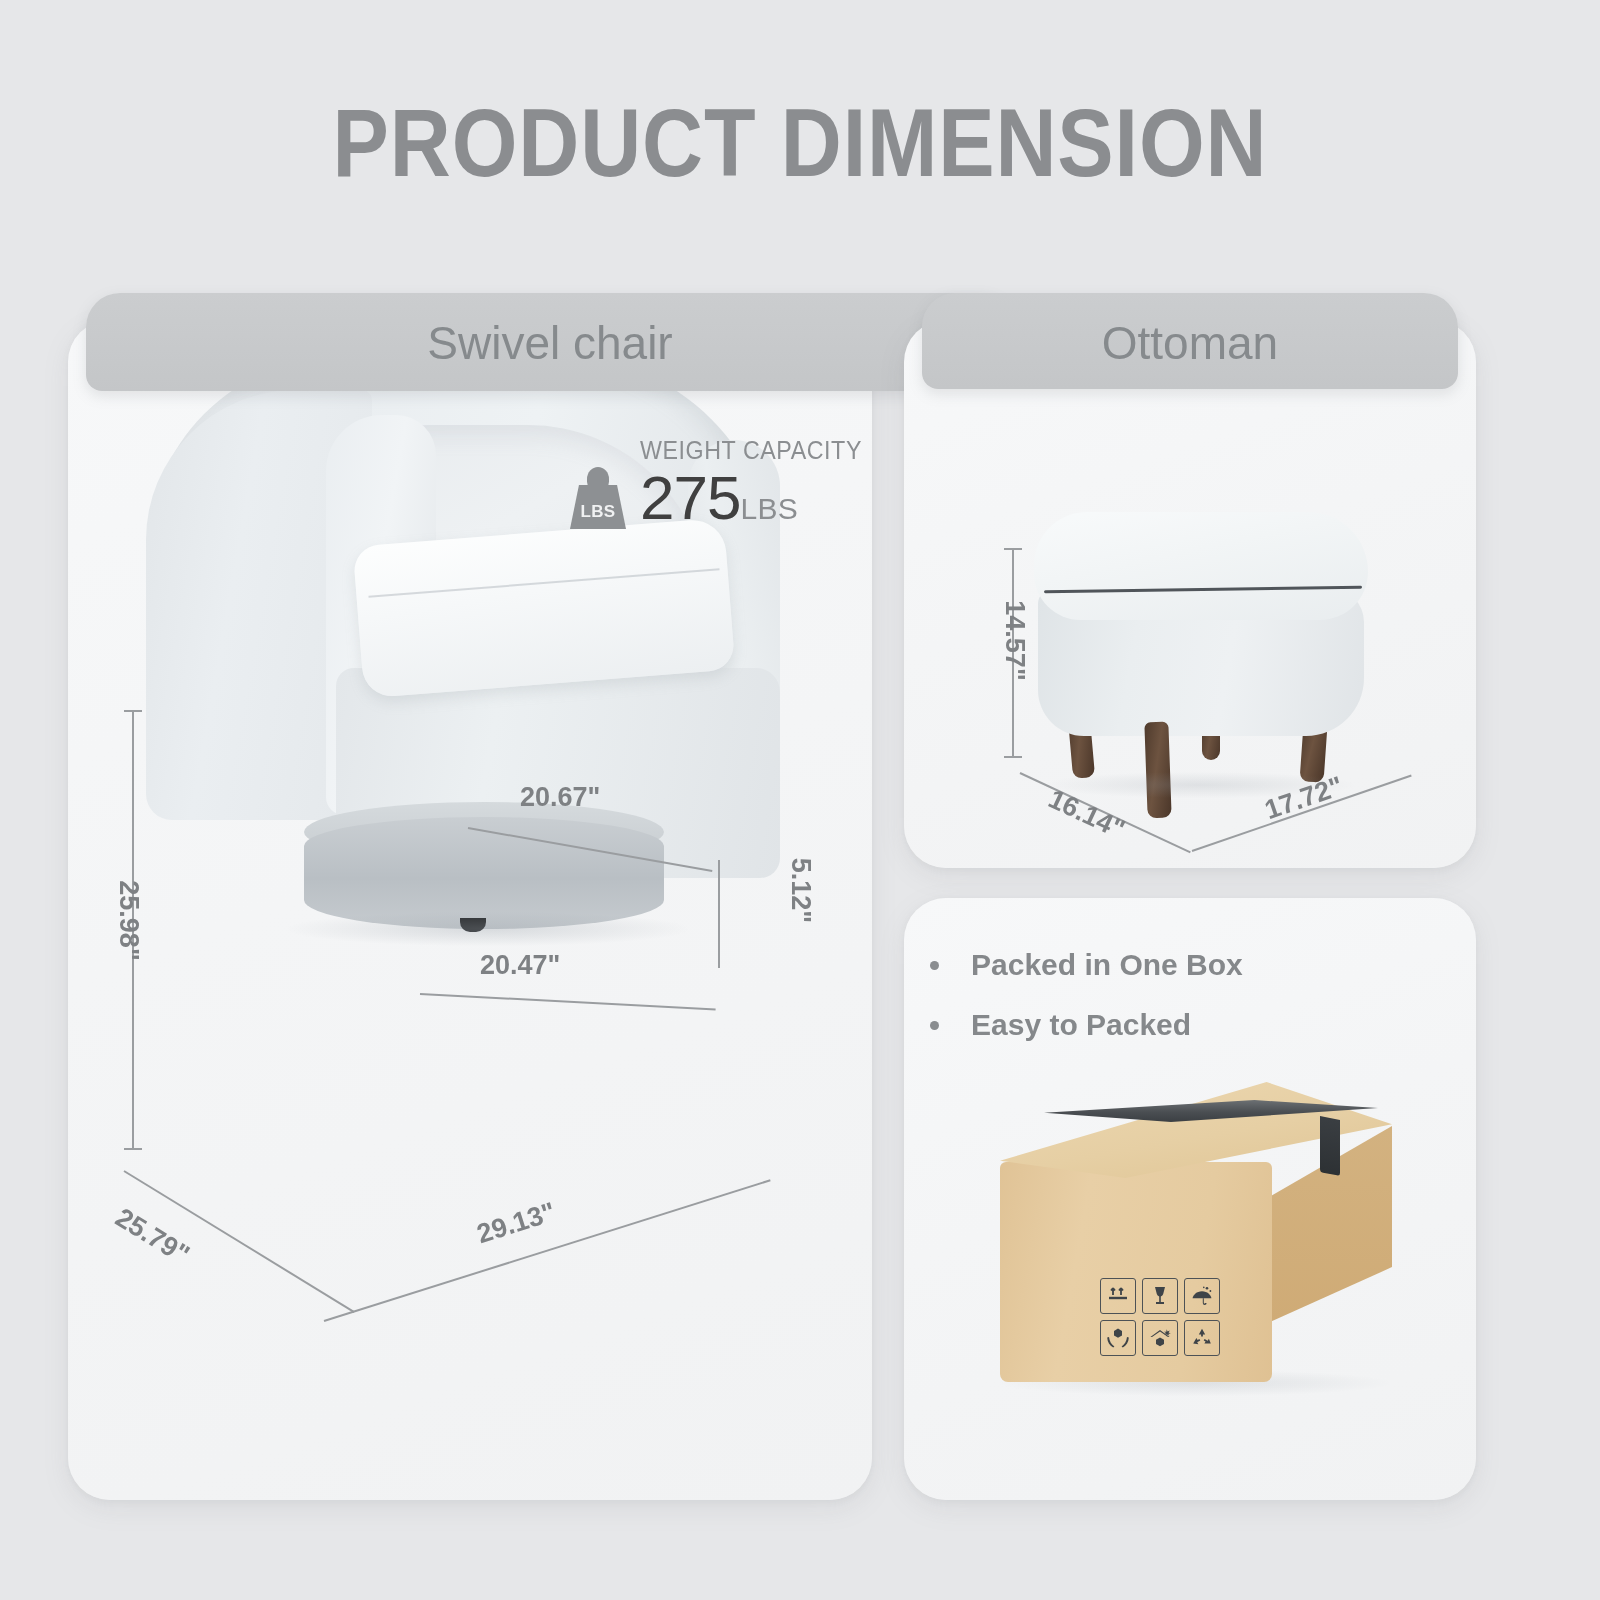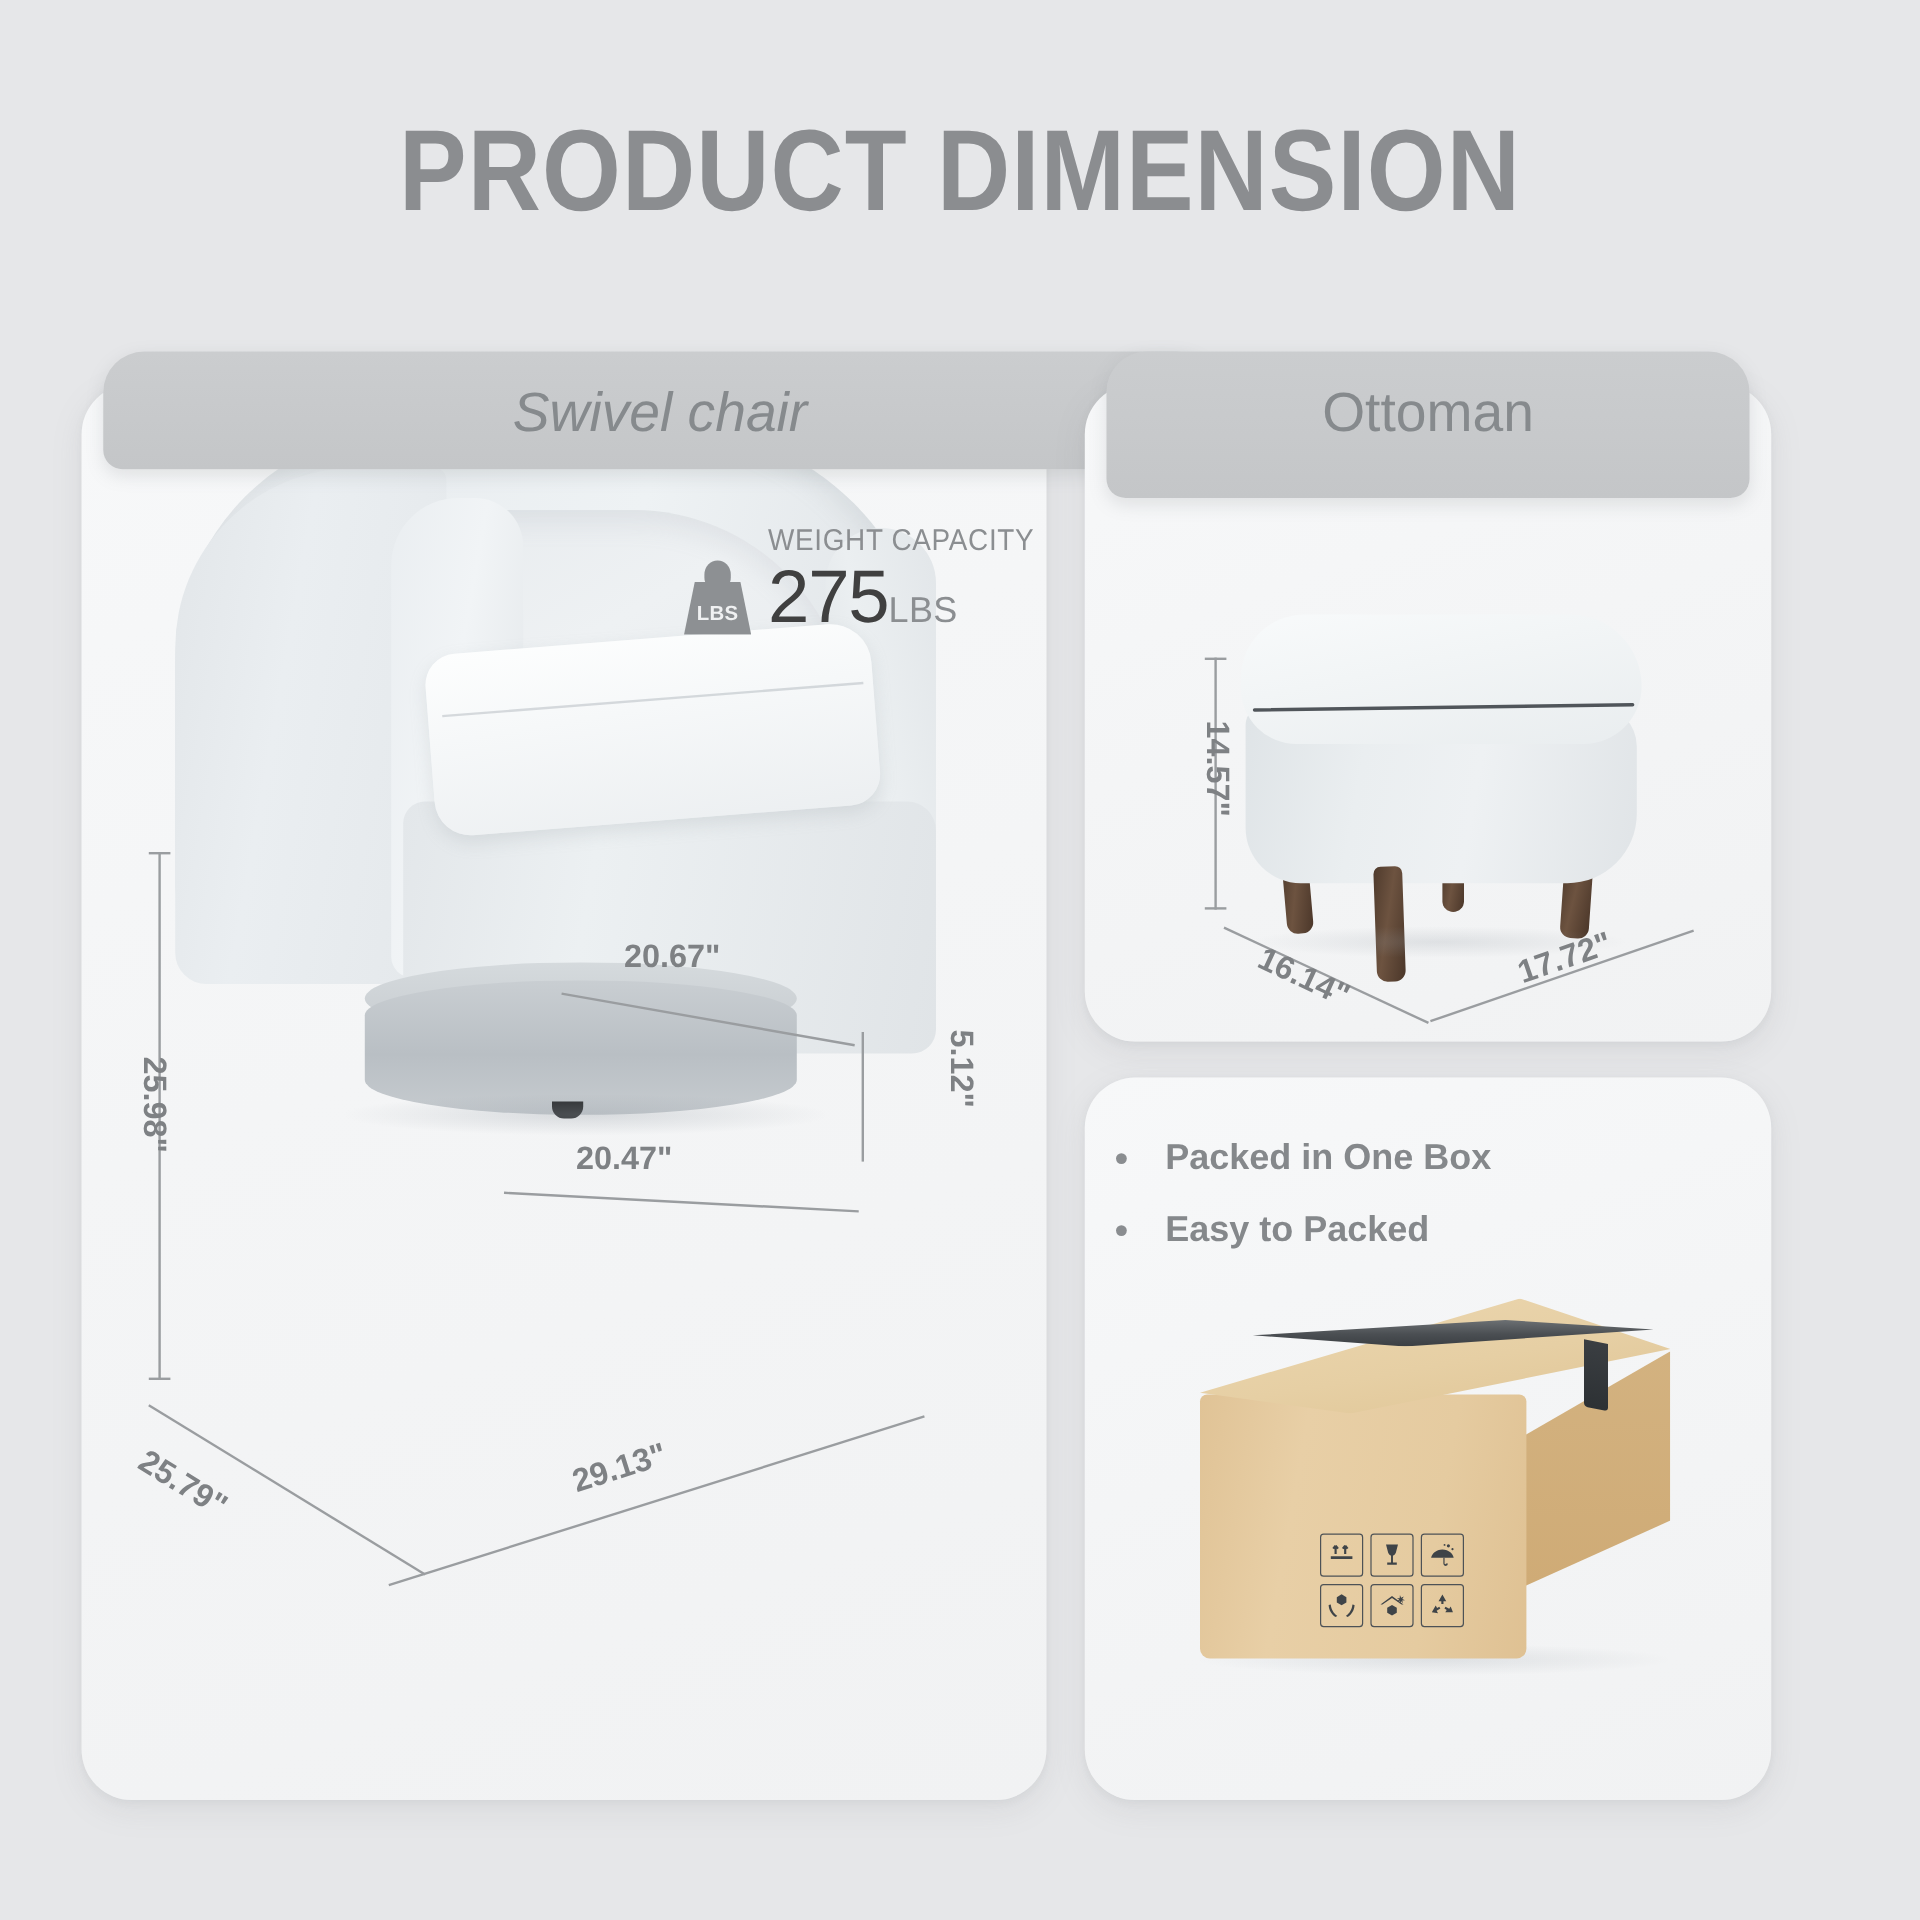--- a/index.html
+++ b/index.html
@@ -37,25 +37,25 @@
   }
   .tab-label {
     position:absolute; left:0; top:0; width:100%;
     text-align:center;
     color:#868a8d;
     font-size:46px; font-weight:400;
     font-family:"Liberation Sans", sans-serif;
   }
 
   #card-chair { left:68px; top:320px; width:804px; height:1180px; }
-  #tab-chair  { left:86px; top:293px; width:928px; height:98px;font-style:italic; }
+  #tab-chair  { left:86px; top:293px; width:928px; height:98px; }
   #tab-chair .tab-label { top:23px; }
 
   #card-ottoman { left:904px; top:320px; width:572px; height:548px; }
-  #tab-ottoman  { left:922px; top:293px; width:536px; height:122px; }
+  #tab-ottoman  { left:922px; top:293px; width:536px; height:96px; }
   #tab-ottoman .tab-label { top:23px; }
 
   #card-packing { left:904px; top:898px; width:572px; height:602px; }
 
   
   #weight-badge {
     position:absolute; left:570px; top:438px;
     display:flex; align-items:flex-end; gap:14px;
   }
   .weight-icon { width:56px; height:62px; position:relative; }

